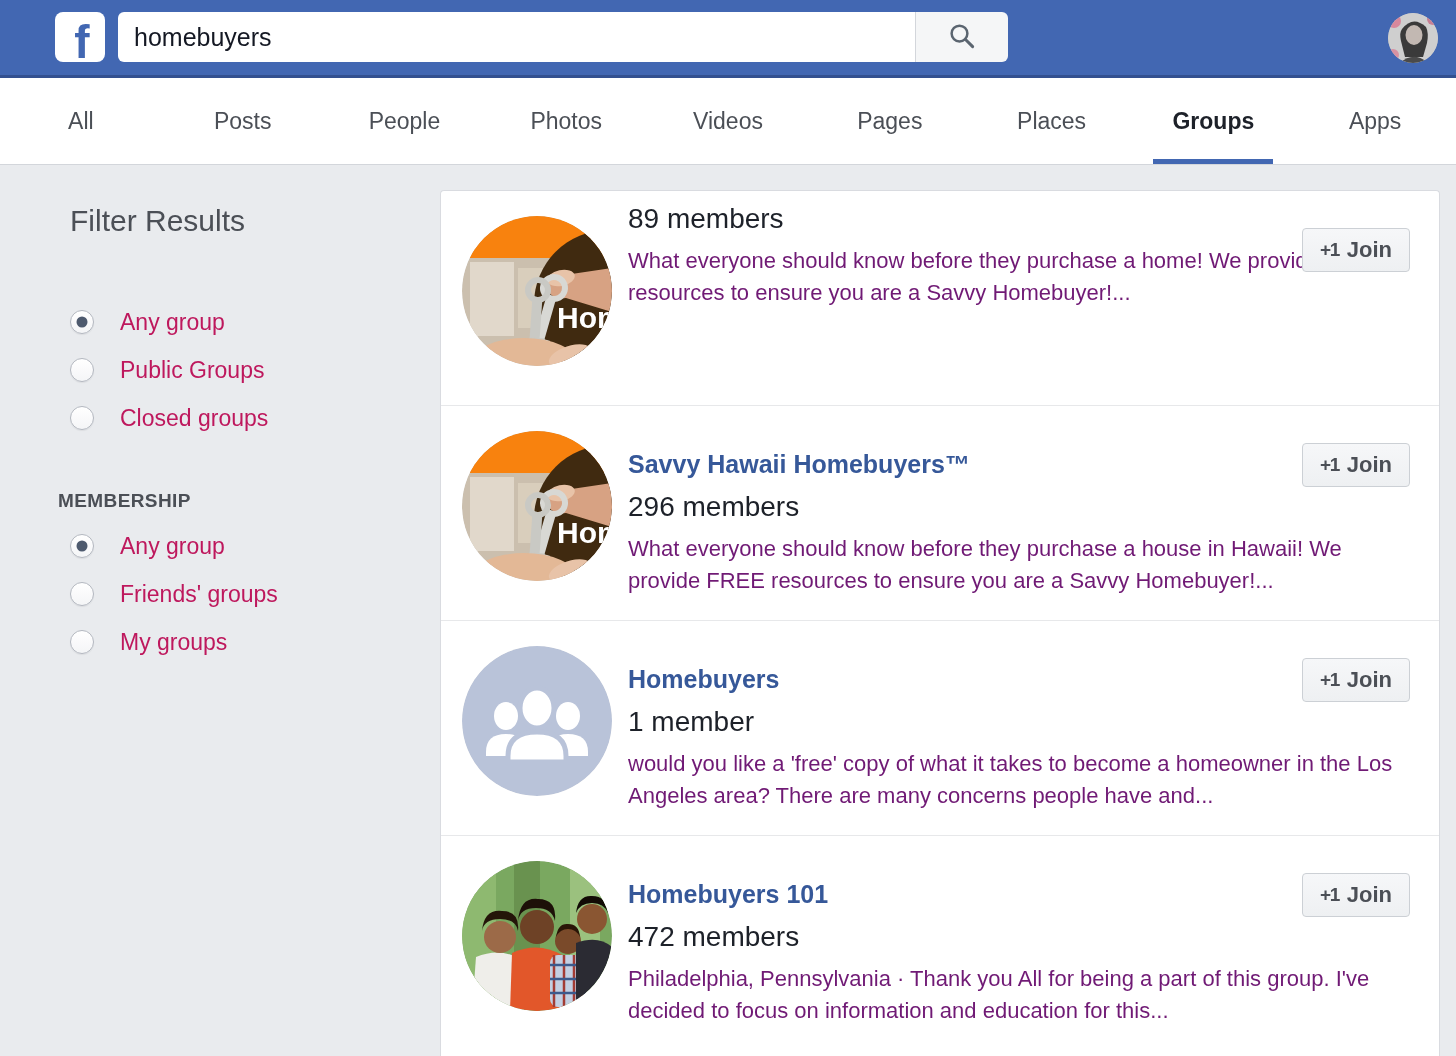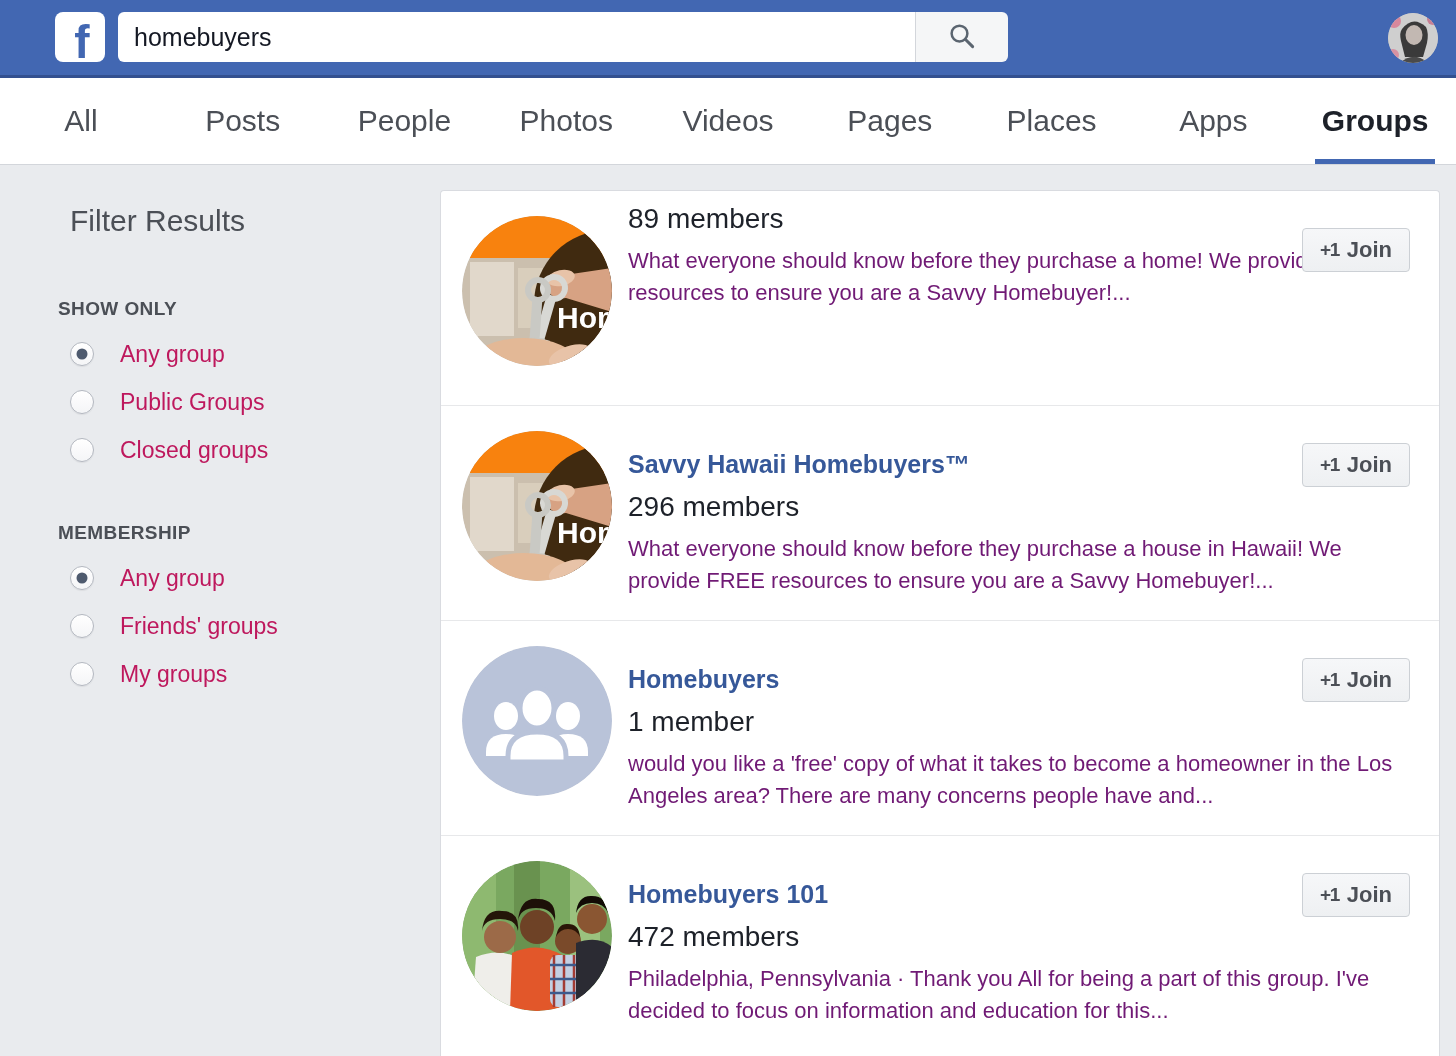--- a/index.html
+++ b/index.html
@@ -42,21 +42,21 @@
     border-radius:50%; overflow:hidden; cursor:pointer; background:#c9c9c9;
   }
 
   
   .tabs {
     position:absolute; left:0; top:78px; width:1456px; height:87px;
     background:#fff; border-bottom:1px solid #d3d6db; display:flex;
   }
   .tab {
     flex:1; display:flex; align-items:center; justify-content:center;
-    font-size:30px; color:#4b4f56; cursor:pointer; position:relative;
+    font-size:23px; color:#4b4f56; cursor:pointer; position:relative;
     text-decoration:none;
   }
   .tab.is-selected { color:#1d2129; font-weight:bold; }
   .tab.is-selected::after {
     content:""; position:absolute; bottom:0; left:50%; transform:translateX(-50%);
     width:120px; height:5px; background:#4267b2;
   }
 
   
   .filters { position:absolute; left:58px; top:192px; width:350px; }
@@ -145,29 +145,28 @@
 </header>
 
 <nav class="tabs">
   <a class="tab">All</a>
   <a class="tab">Posts</a>
   <a class="tab">People</a>
   <a class="tab">Photos</a>
   <a class="tab">Videos</a>
   <a class="tab">Pages</a>
   <a class="tab">Places</a>
+  <a class="tab is-selected">Groups</a>
   <a class="tab">Apps</a>
-  <a class="tab is-selected">Groups</a>
 </nav>
 
 <aside class="filters">
   <h1 class="filters-title">Filter Results</h1>
 
   <div class="sec-show">
-    <h2 class="filter-heading">SHOW ONLY</h2>
     <div class="option-list">
       <div class="option">
         <span class="radio is-selected"></span>
         <span class="option-label">Any group</span>
       </div>
       <div class="option">
         <span class="radio"></span>
         <span class="option-label">Public Groups</span>
       </div>
       <div class="option">

